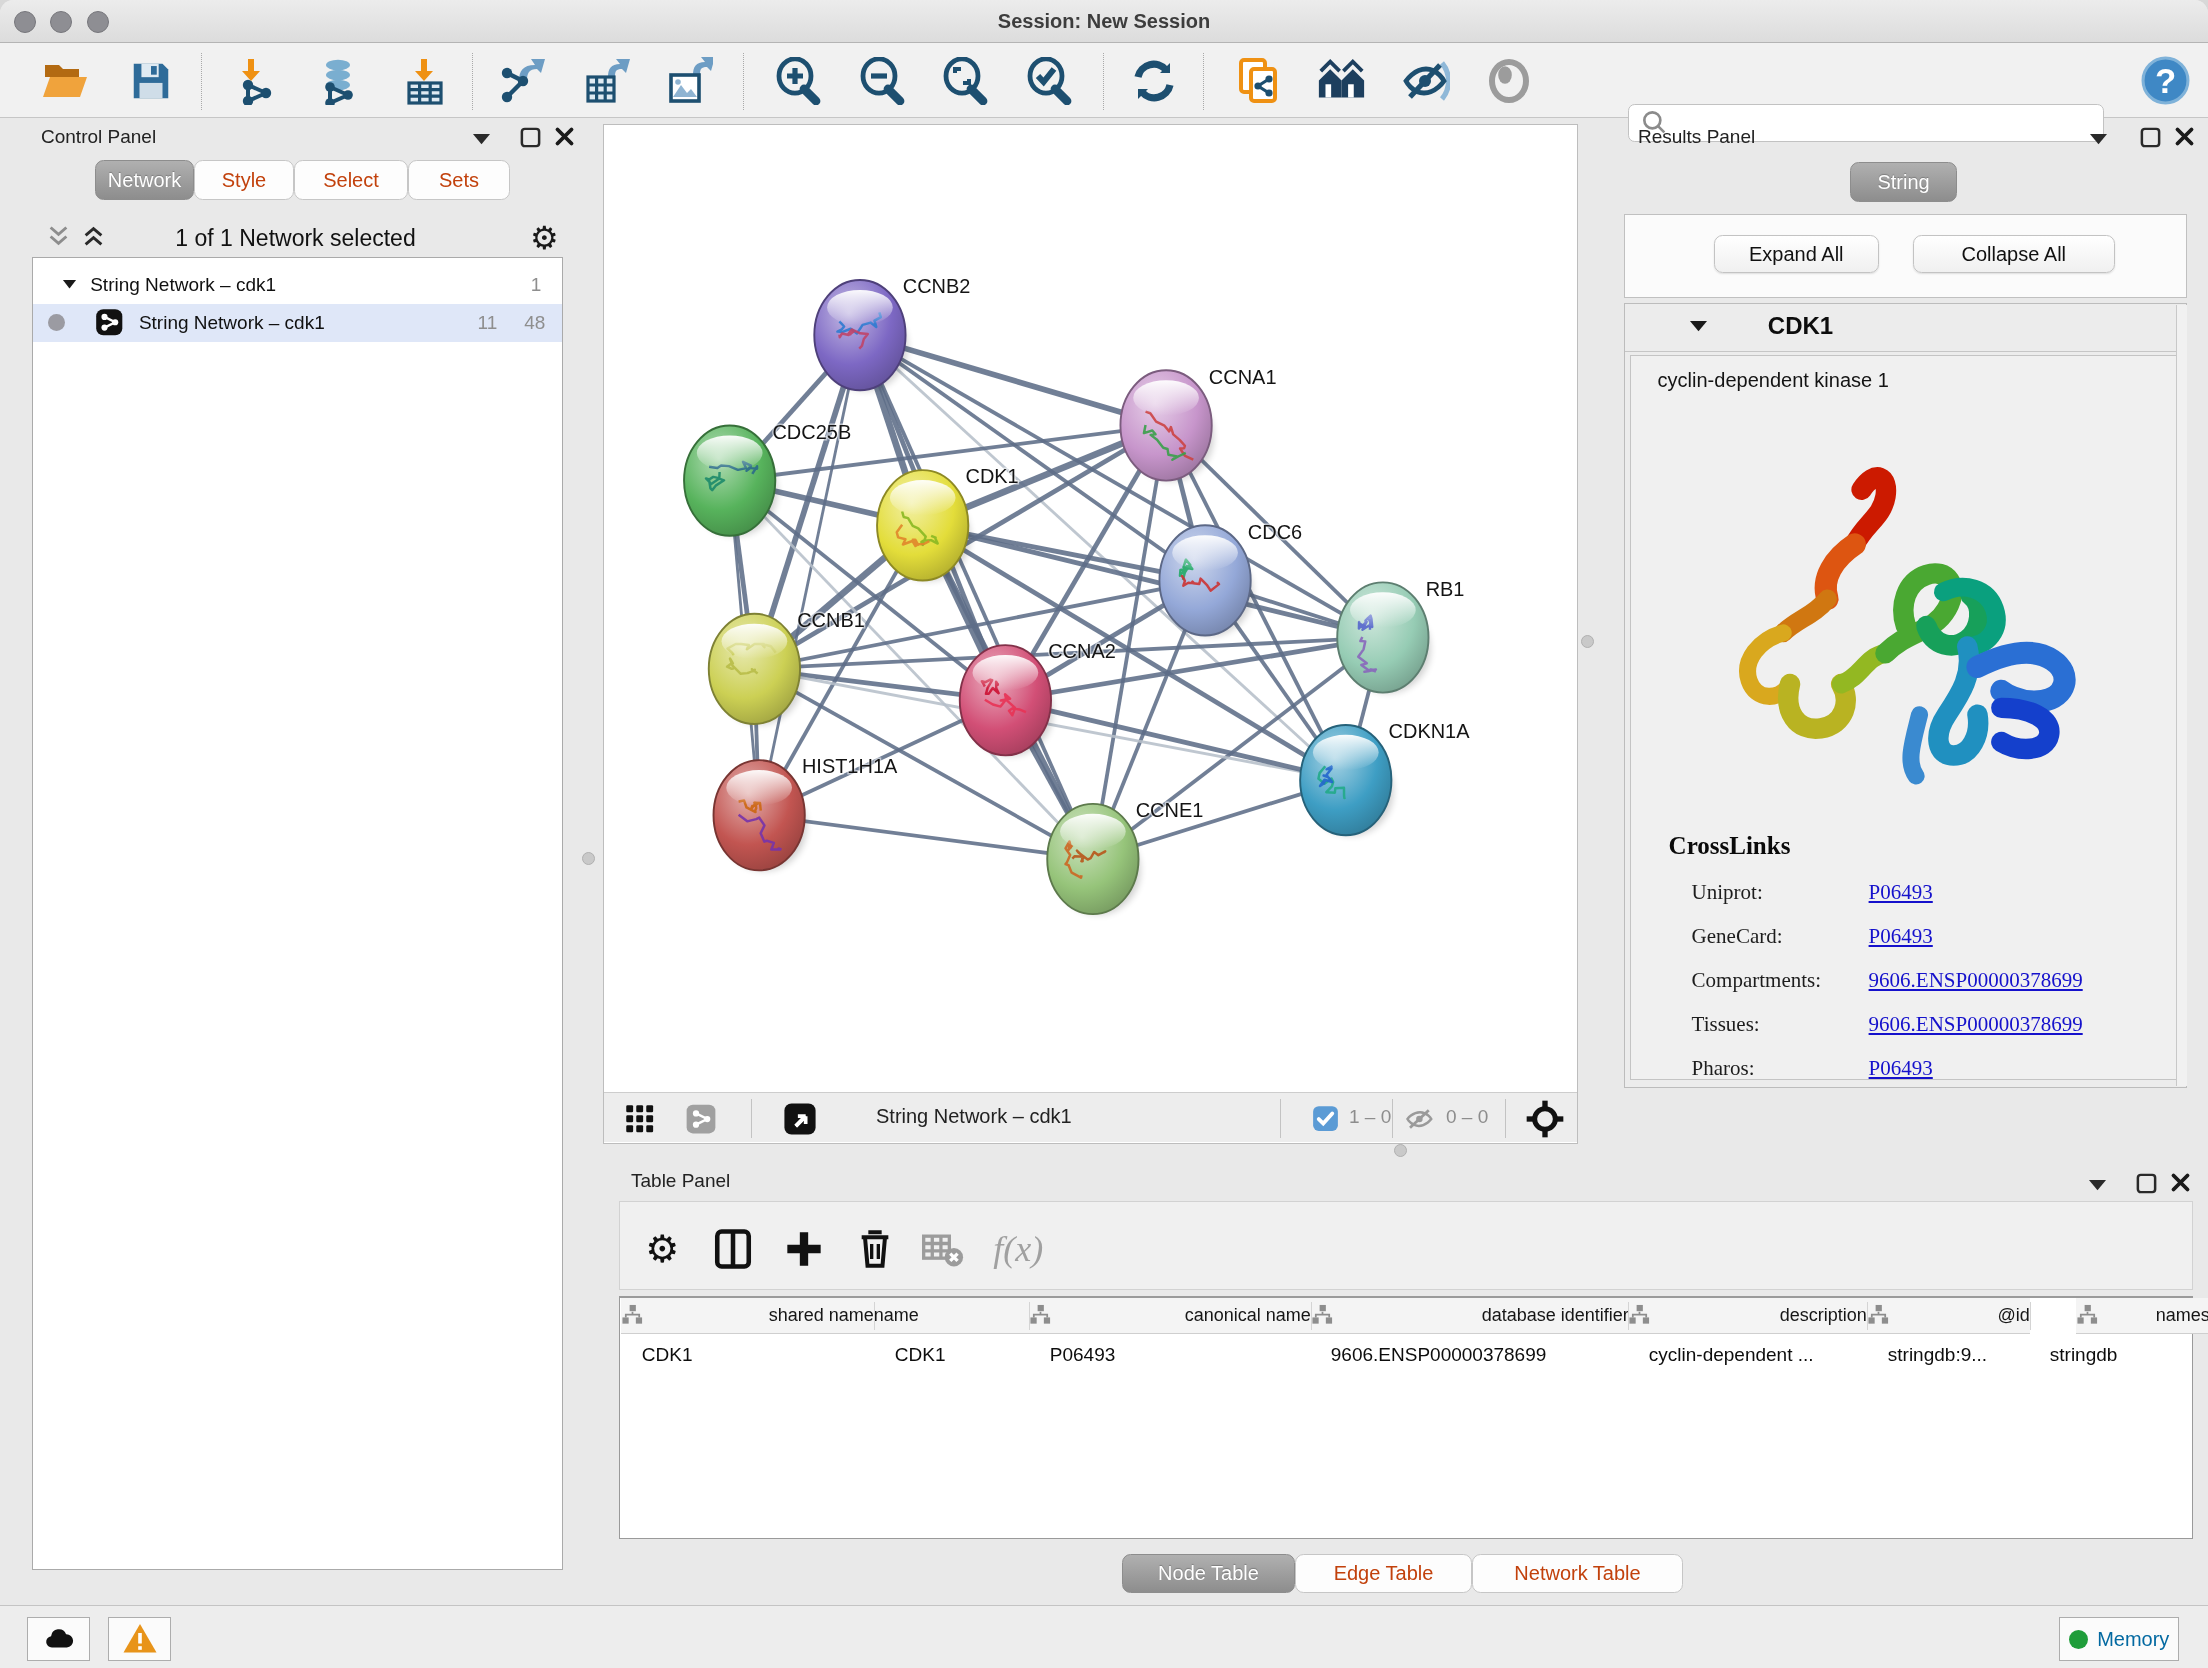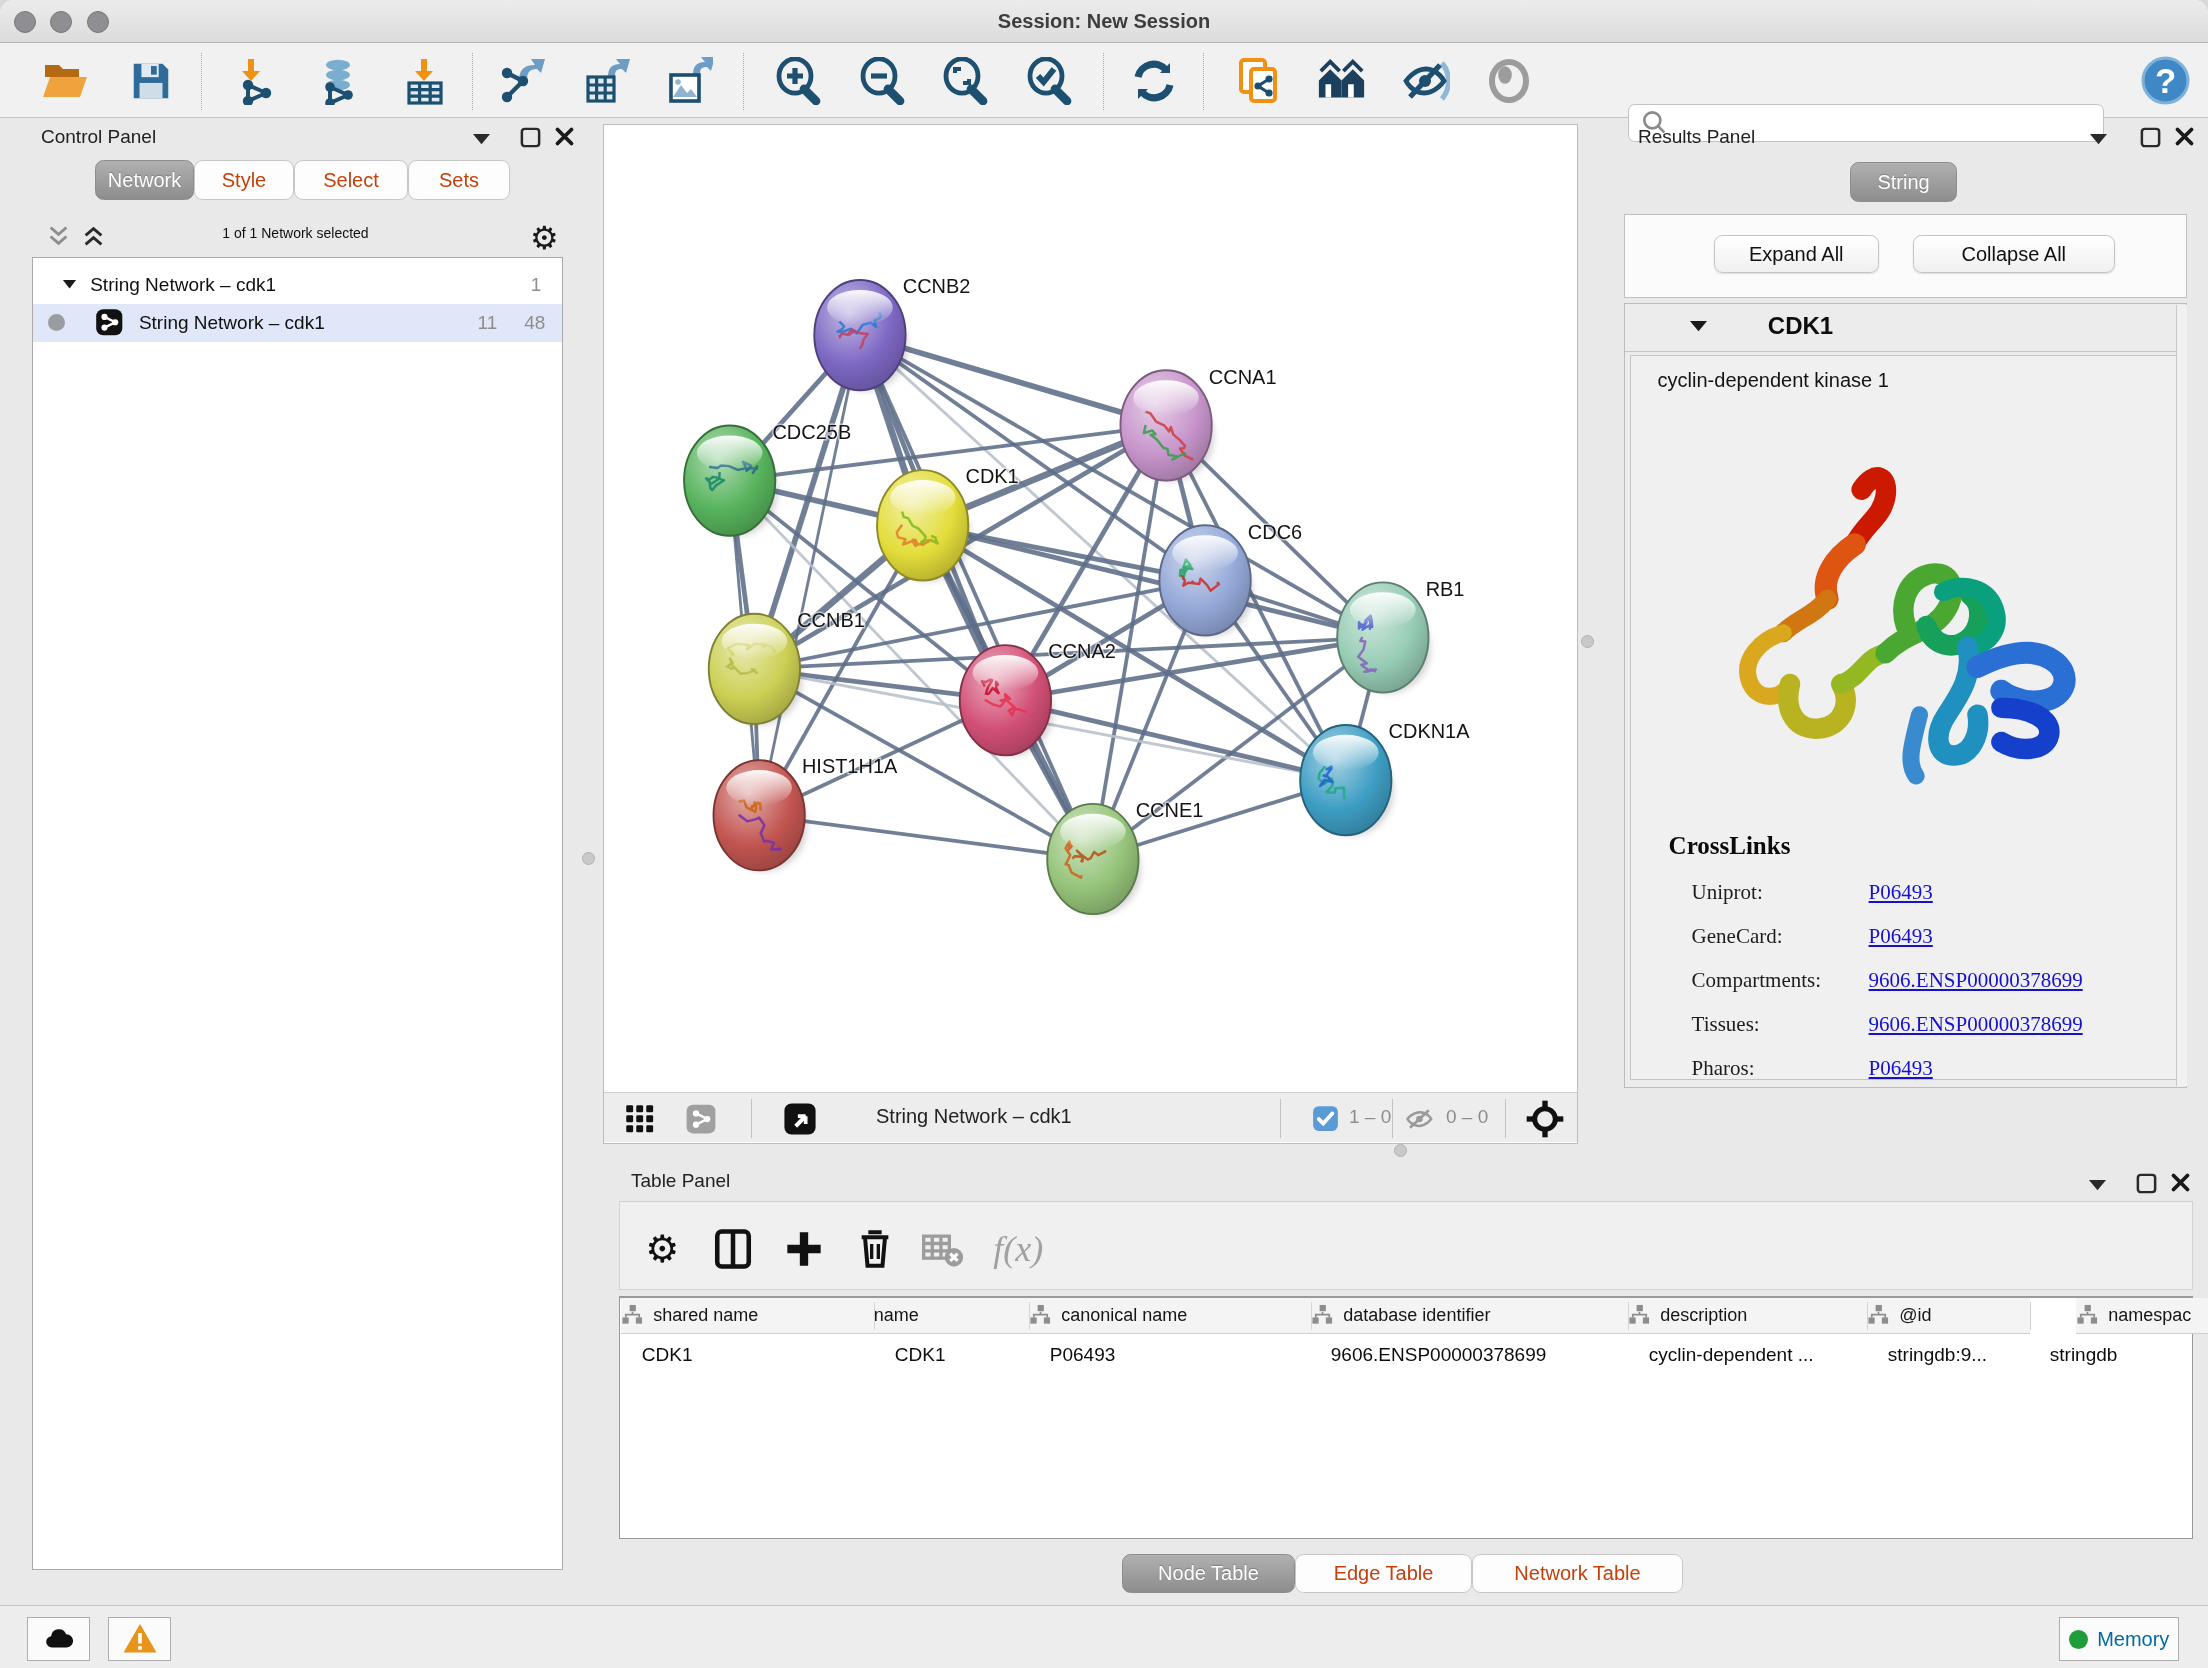--- a/index.html
+++ b/index.html
@@ -63,21 +63,21 @@
 
   
   #table-panel { left:615px; top:1155px; width:1582px; height:451px; }
   #tp-toolbar { left:3.8px; top:46px; width:1574px; height:89px; background:#f0f0f0;
     border:1px solid #d2d2d2; }
   .tp-icon { top:21px; width:51px; height:51px; display:flex; align-items:center;
     justify-content:center; }
   #tp-table { left:3.8px; top:141px; width:1574px; height:243px; background:#fff;
     border:1.9px solid #9a9a9a; border-top-width:2.9px; }
   .th { top:0; height:36px; background:#f4f4f4; border-bottom:1.9px solid #cfcfcf;
-    display:flex; align-items:center; justify-content:flex-start; gap:9.5px;
+    display:flex; align-items:center; justify-content:space-between; gap:9.5px;
     font-size:18px; color:#161616; }
   .th-div { top:3.8px; height:28.5px; border-left:1px solid #d4d4d4; width:0; }
   .td { top:38px; height:38px; font-size:19px; color:#0d0d0d; display:flex;
     align-items:center; }
   #tp-hscroll { left:3.8px; top:354px; width:1570px; height:26px; background:#f6f6f6;
     border-top:1px solid #e0e0e0; }
   #tp-hthumb { left:5.7px; top:5.7px; width:211px; height:15px; background:#c2c2c2;
     border-radius:7.6px; }
 
   
@@ -311,21 +311,21 @@
     <div class="abs" style="left:24px; top:99px">
         <svg width="27" height="27" viewBox="0 0 24 24">
           <path d="M5 4l7 6 7-6M5 12l7 6 7-6" fill="none" stroke="#8d8d8d" stroke-width="2.6"></path>
         </svg>
       </div>
     <div class="abs" style="left:59px; top:99px">
         <svg width="27" height="27" viewBox="0 0 24 24">
           <path d="M5 11l7-6 7 6M5 19l7-6 7 6" fill="none" stroke="#2a2a2a" stroke-width="2.6"></path>
         </svg>
       </div>
-    <div class="abs" style="left:0; top:101px; width:549px; text-align:center; font-size:14px; color:#111">1 of 1 Network selected</div>
+    <div class="abs" style="left:0; top:101px; width:549px; text-align:center; font-size:23px; color:#111">1 of 1 Network selected</div>
     <div class="abs" style="left:509px; top:95px; font-size:32px; color:#1a1a1a">⚙</div>
 
     <div id="cp-tree" class="abs">
       <div class="tree-row" style="margin-top:7.6px">
         <svg width="15" height="10.5" viewBox="0 0 16 11" style="margin:0 13.3px 0 28.5px">
             <path d="M1 1h14l-7 9z" fill="#1a1a1a"></path>
           </svg>
         <span>String Network – cdk1</span>
         <span class="count" style="margin-left:auto; margin-right:21px">1</span>
       </div>

